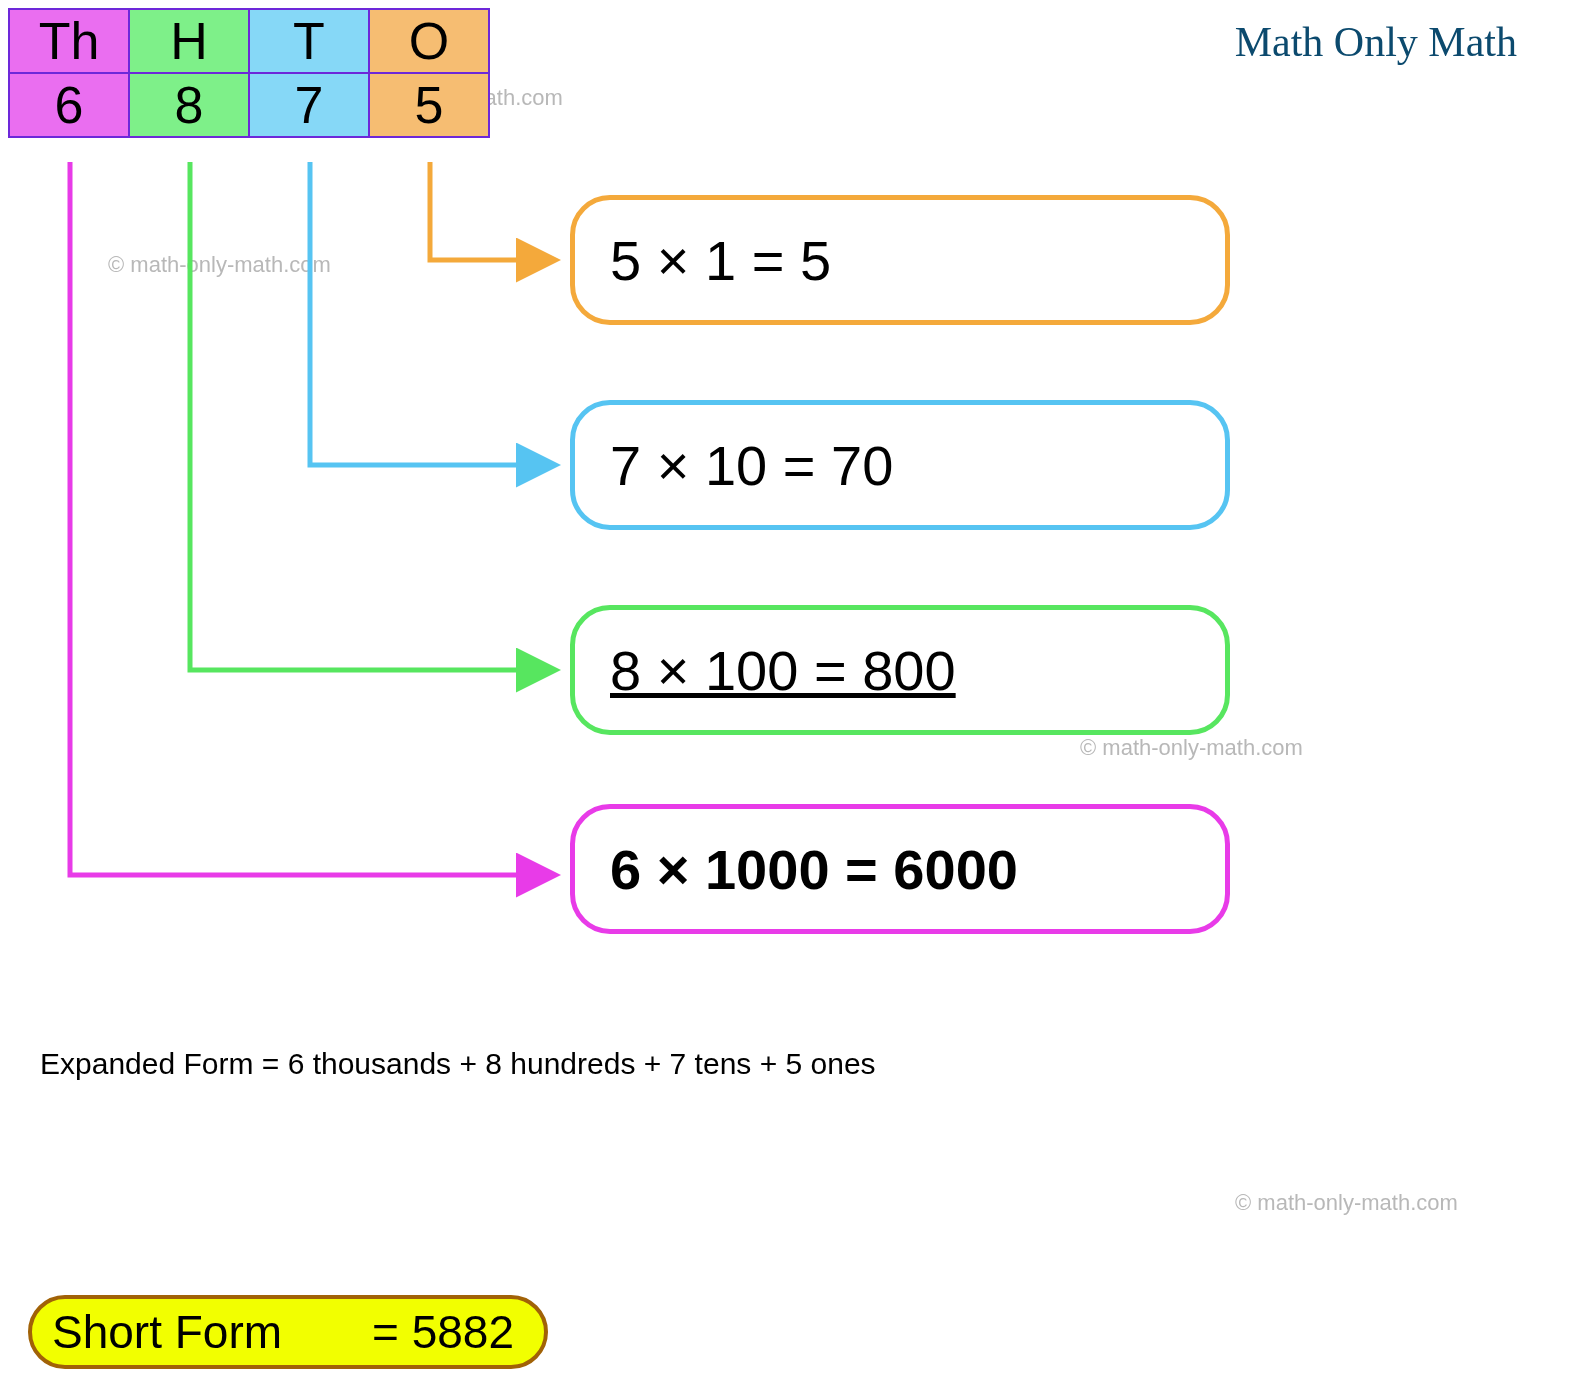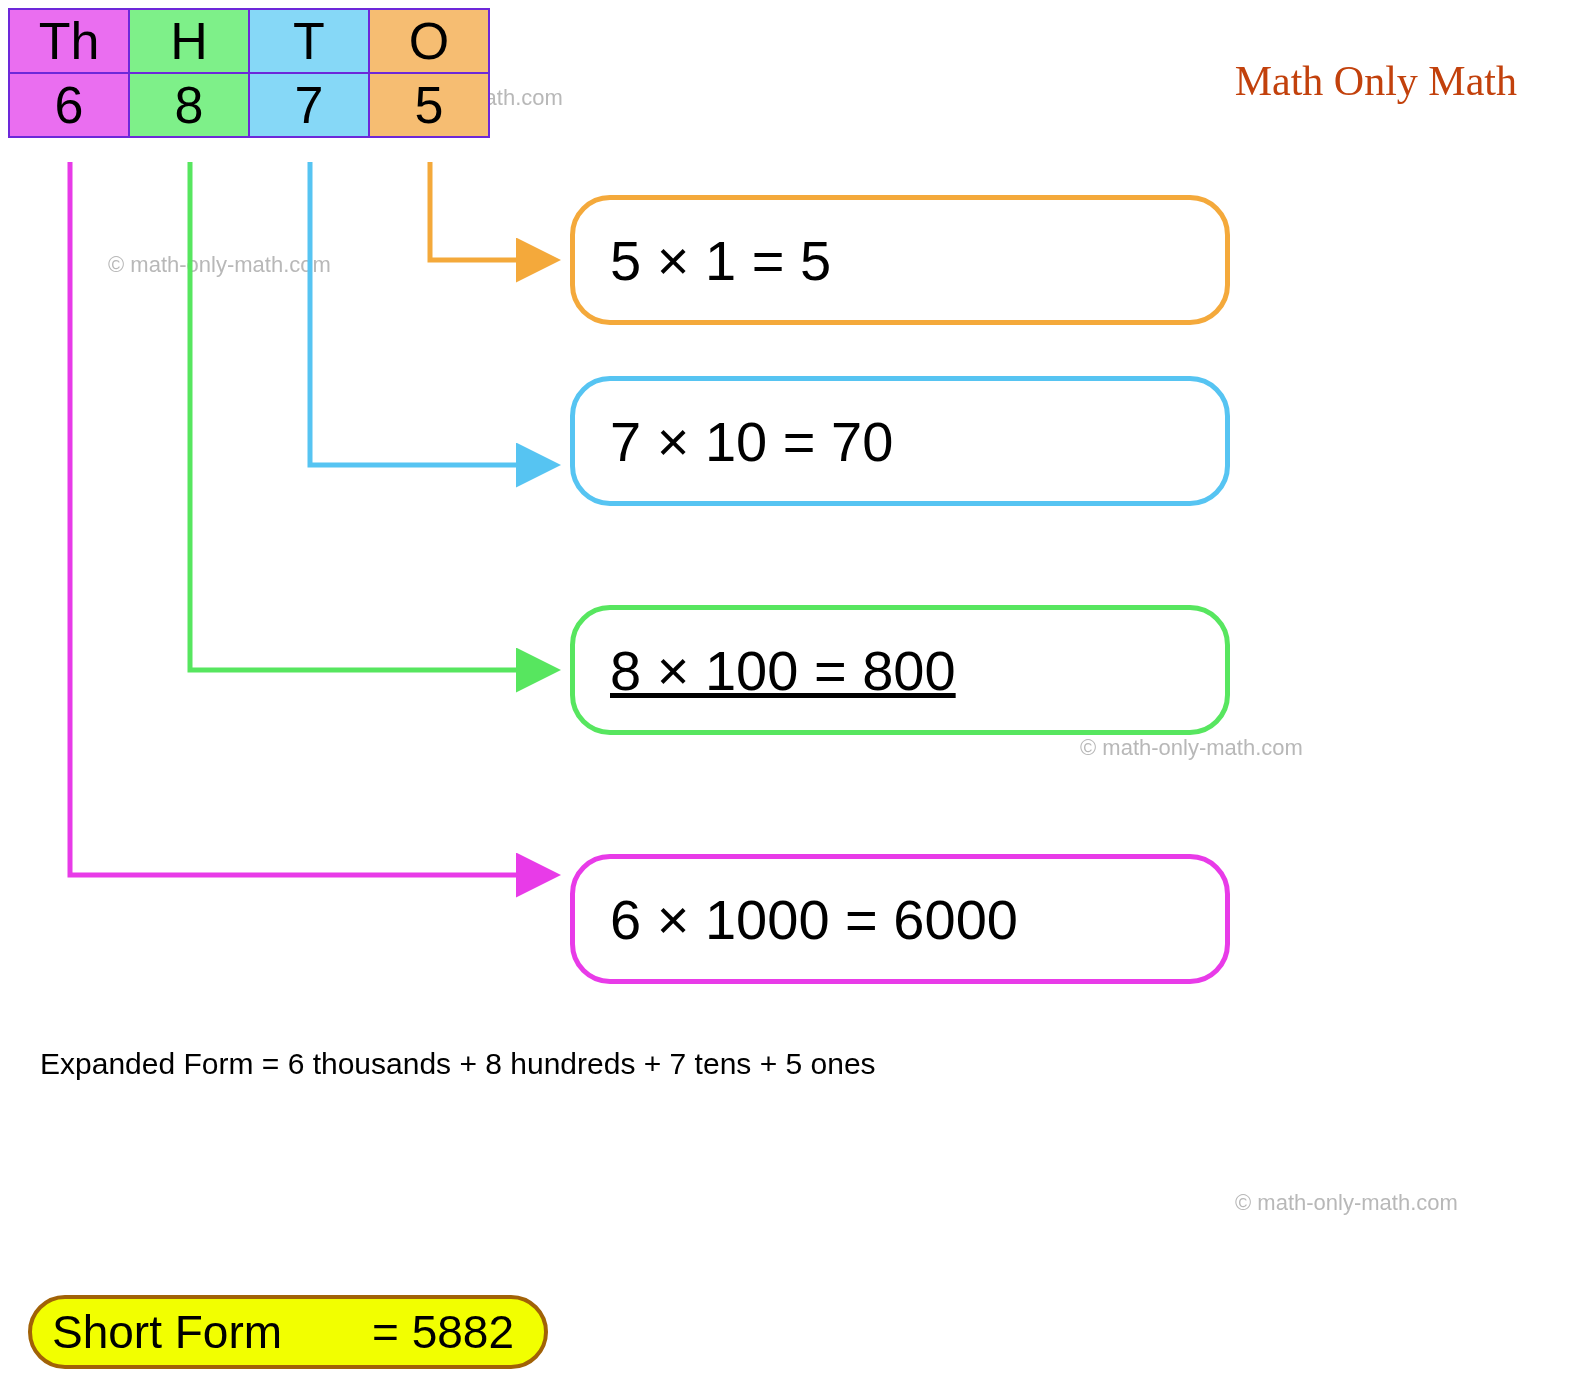--- a/index.html
+++ b/index.html
@@ -12,22 +12,21 @@
     font-family: Arial, Helvetica, sans-serif;
     background: #fff;
     overflow: hidden;
   }
   .brand {
     position: absolute;
     top: 18px;
     right: 70px;
     font-family: "Comic Sans MS", "Comic Sans", cursive;
     font-size: 42px;
-    color: #c2410c;
-    margin-top: 39px;
+    color: #0c4a6e;
   }
   .watermark {
     position: absolute;
     color: #b8b8b8;
     font-size: 22px;
     font-family: Arial, sans-serif;
     pointer-events: none;
   }
   
   .pv-table {
@@ -59,23 +58,23 @@
     border-radius: 40px;
     border-width: 5px;
     border-style: solid;
     font-size: 56px;
     padding-left: 35px;
     display: flex;
     align-items: center;
     background: #fff;
   }
   .b-o  { top: 195px; border-color: #f4a93b; }
-  .b-t  { top: 376px; border-color: #56c4f2; }
+  .b-t  { top: 400px; border-color: #56c4f2; }
   .b-h  { top: 605px; border-color: #57e65f; text-decoration: underline; }
-  .b-th { top: 854px; border-color: #e83be8; }
+  .b-th { top: 804px; border-color: #e83be8; font-weight: bold; }
 
   svg.arrows {
     position: absolute;
     top: 0; left: 0;
     width: 1587px;
     height: 1000px;
     pointer-events: none;
   }
 
   .expanded {

